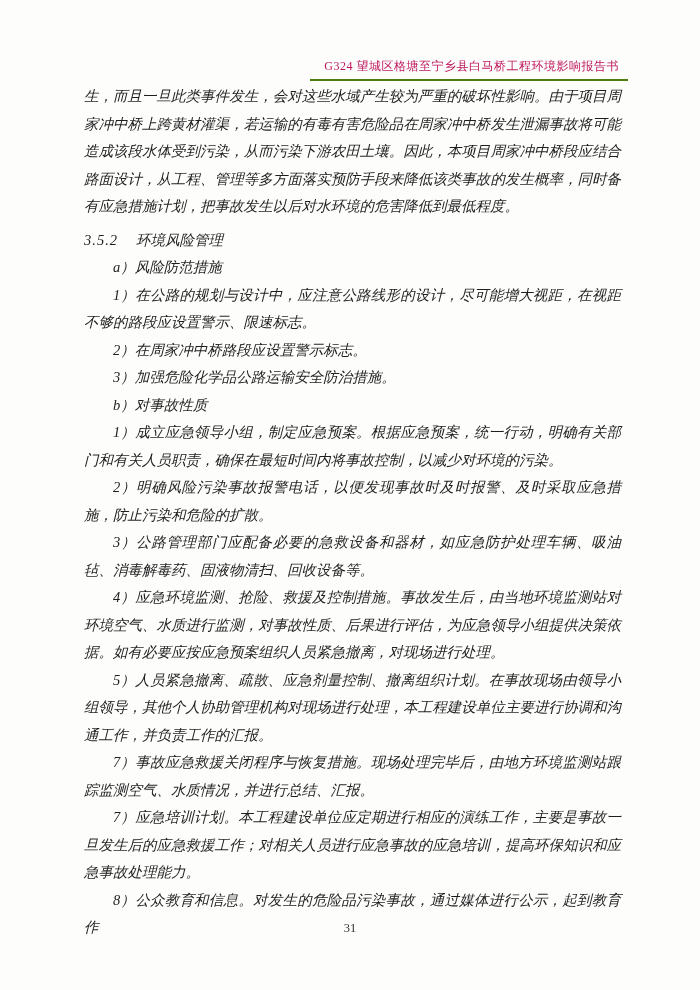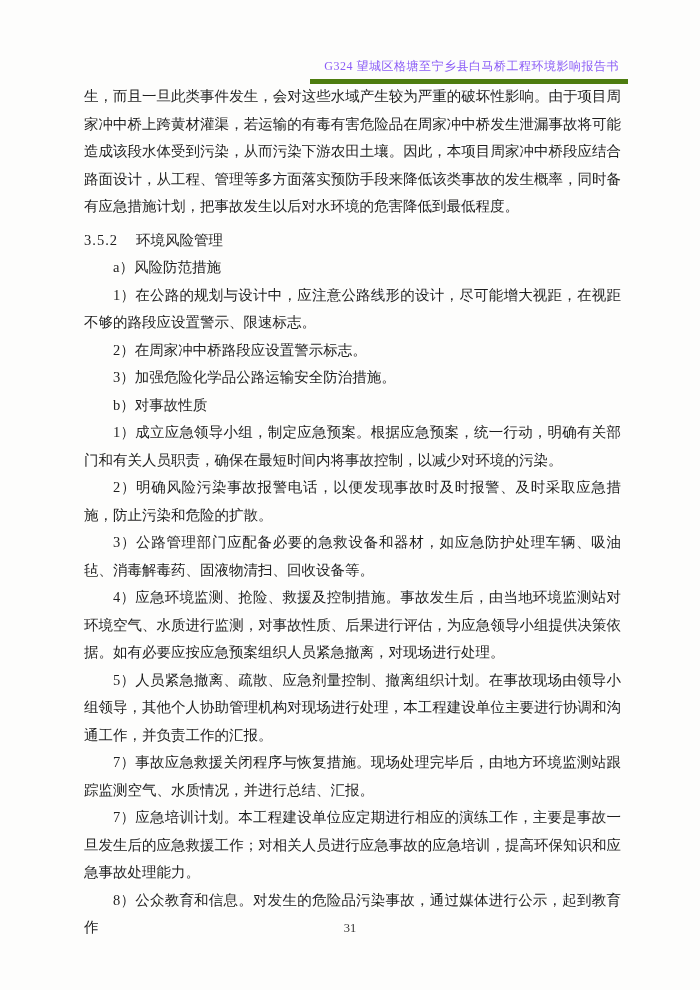--- a/index.html
+++ b/index.html
@@ -22,37 +22,38 @@
     position: absolute;
     top: 56px;
     left: 0;
     right: 72px;
     text-align: right;
   }
   .header-title {
     display: inline-block;
     font-size: 12px;
     letter-spacing: 0.5px;
-    color: #8b5cf6;
-    border-bottom: 5px solid #4d7c0f;
+    color: #be185d;
+    border-bottom: 2px solid #4d7c0f;
     padding: 0 9px 4px 14px;
     white-space: nowrap;
   }
   .content {
     position: absolute;
     top: 83px;
     left: 84px;
     width: 537px;
     font-size: 14.5px;
     line-height: 27.5px;
     text-align: justify;
   }
   .content p {
     margin: 0;
     padding: 0;
+    font-style: italic;
   }
   .indent {
     text-indent: 2em;
   }
   .heading {
     margin-top: 6px !important;
     text-align: left;
     white-space: nowrap;
   }
   .heading .heading-num {

